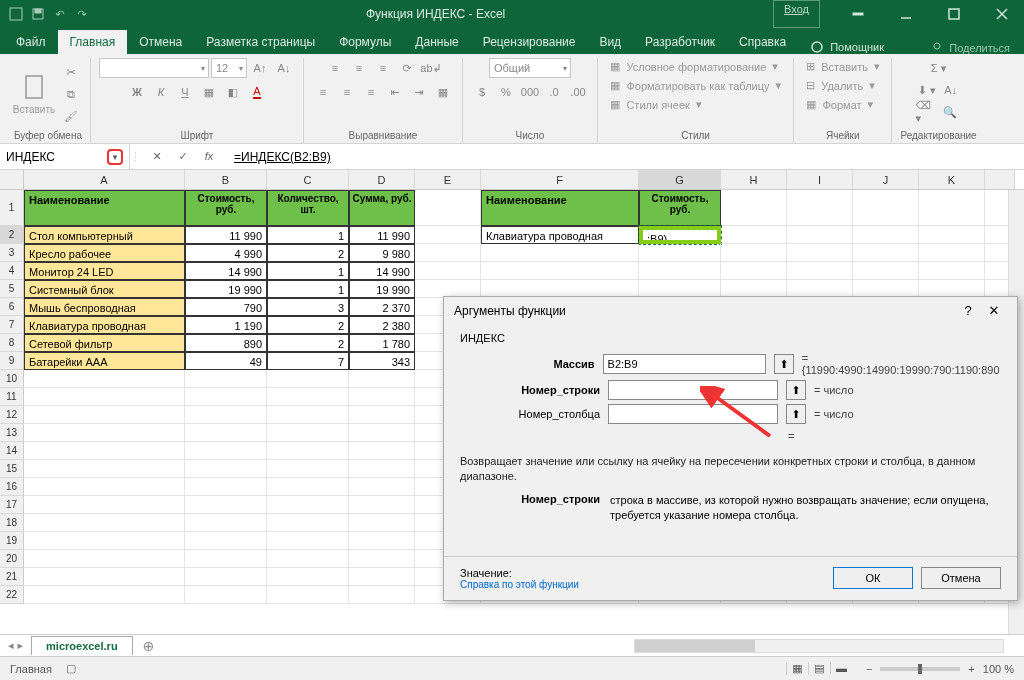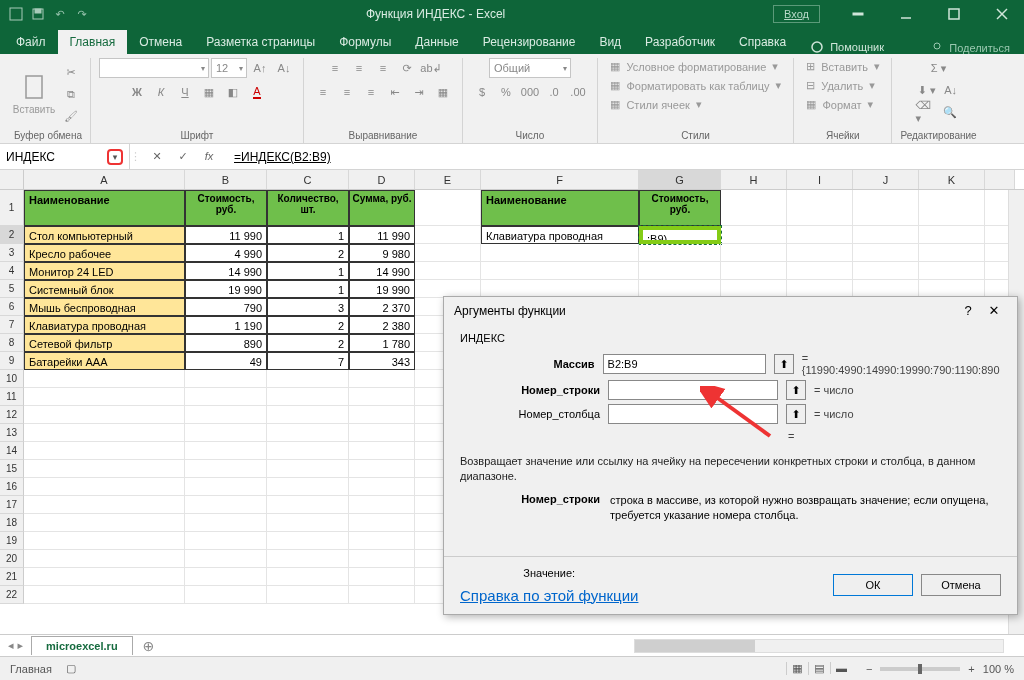--- a/index.html
+++ b/index.html
@@ -3,21 +3,21 @@
 <meta charset="utf-8">
 <style>
 * { box-sizing: border-box; margin: 0; padding: 0; }
 body { font-family: "Segoe UI", Arial, sans-serif; font-size: 11px; background: #fff; width: 1024px; height: 680px; overflow: hidden; position: relative; }
 
 
 .titlebar { height: 28px; background: #0e6539; display: flex; align-items: center; color: #b7d9c8; }
 .titlebar .qa { display: flex; gap: 2px; padding: 0 6px; align-items: center; }
 .titlebar .qa span { width: 20px; height: 20px; display: flex; align-items: center; justify-content: center; opacity: .8; }
 .titlebar .title { flex: 1; text-align: center; font-size: 12px; color: #d9ebe2; }
-.titlebar .winbtns { display: flex; align-items: center; gap:4px;text-decoration:underline; }
+.titlebar .winbtns { display: flex; gap:4px;text-decoration:underline; }
 .titlebar .login { border: 1px solid #5b9a79; padding: 2px 10px; margin-right: 12px; font-size: 11px; }
 .titlebar .winbtns .wb { width: 44px; height: 28px; display: flex; align-items: center; justify-content: center; }
 .titlebar svg { fill: #cfe5d9; stroke: #cfe5d9; }
 
 
 .ribbon-tabs { height: 26px; background: #0e6539; display: flex; align-items: flex-end; padding-left: 4px; gap: 0; }
 .ribbon-tabs .tab { padding: 5px 12px; color: #d9ebe2; font-size: 12px; cursor: pointer; }
 .ribbon-tabs .tab.file { background: transparent; }
 .ribbon-tabs .tab.active { background: #f1f1f1; color: #166b3f; }
 .ribbon-tabs .spacer { flex: 1; }
@@ -84,21 +84,21 @@
 .dlg .arglabel.n{font-weight:normal;}
 .dlg .arginput{width:170px;height:20px;border:1px solid #888;padding:0 4px;font-size:11px;}
 .dlg .refbtn{width:20px;height:20px;border:1px solid #888;background:#efefef;display:flex;align-items:center;justify-content:center;font-size:11px;}
 .dlg .argval{font-size:11px;color:#444;}
 .dlg .desc{margin:12px 0 8px;line-height:1.4;color:#222;}
 .dlg .argdesc{display:flex;gap:10px;margin-bottom:20px;}
 .dlg .argdesc .al{width:140px;text-align:right;font-weight:bold;}
 .dlg .argdesc .at{flex:1;line-height:1.4;}
 .dlg .footer{border-top:1px solid #ccc;padding:10px 16px;display:flex;align-items:center;}
 .dlg .result{font-size:11px;}
-.dlg .helplink{color:#0066cc;text-decoration:underline;cursor:pointer;font-size:15px;}
+.dlg .helplink{color:#0066cc;cursor:pointer;font-size:10px;}
 .dlg .btns{margin-left:auto;display:flex;gap:8px;}
 .dlg .btn{width:80px;height:22px;border:1px solid #888;background:#efefef;font-size:11px;cursor:pointer;}
 .dlg .btn.primary{border:1px solid #0078d7;}
 
 
 .arrow{position:absolute;left:700px;top:386px;z-index:60;pointer-events:none;}
 
 
 .sheetbar{position:absolute;left:0;right:0;bottom:24px;height:22px;border-top:1px solid #ccc;display:flex;align-items:center;background:#fff;font-size:11px;}
 .sheetbar .nav{display:flex;gap:4px;padding:0 8px;color:#888;}
@@ -687,21 +687,21 @@
       <div class="argval">=  число</div>
     </div>
     <div style="margin:6px 0 2px 328px;" class="argval">=</div>
     <div class="desc">Возвращает значение или ссылку на ячейку на пересечении конкретных строки и столбца, в данном диапазоне.</div>
     <div class="argdesc">
       <div class="al">Номер_строки</div>
       <div class="at">строка в массиве, из которой нужно возвращать значение; если опущена, требуется указание номера столбца.</div>
     </div>
   </div>
   <div class="footer">
-    <div style="display:flex;flex-direction:column;gap:8px;text-align:center;">
+    <div style="display:flex;flex-direction:column;">
       <div class="result">Значение:</div>
       <div class="helplink">Справка по этой функции</div>
     </div>
     <div class="btns">
       <button class="btn primary">ОК</button>
       <button class="btn">Отмена</button>
     </div>
   </div>
 </div>
 

